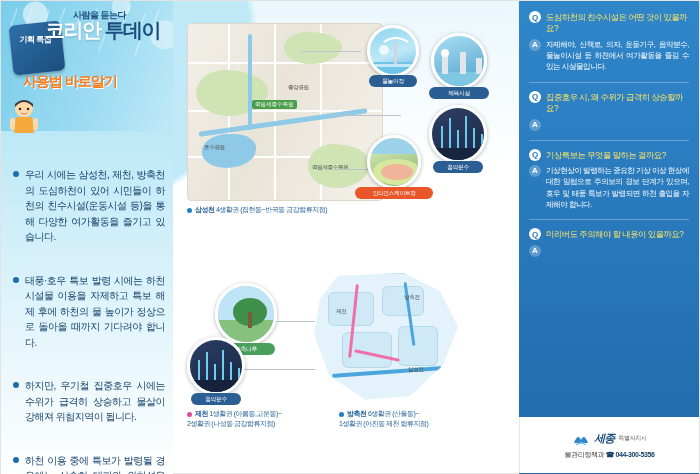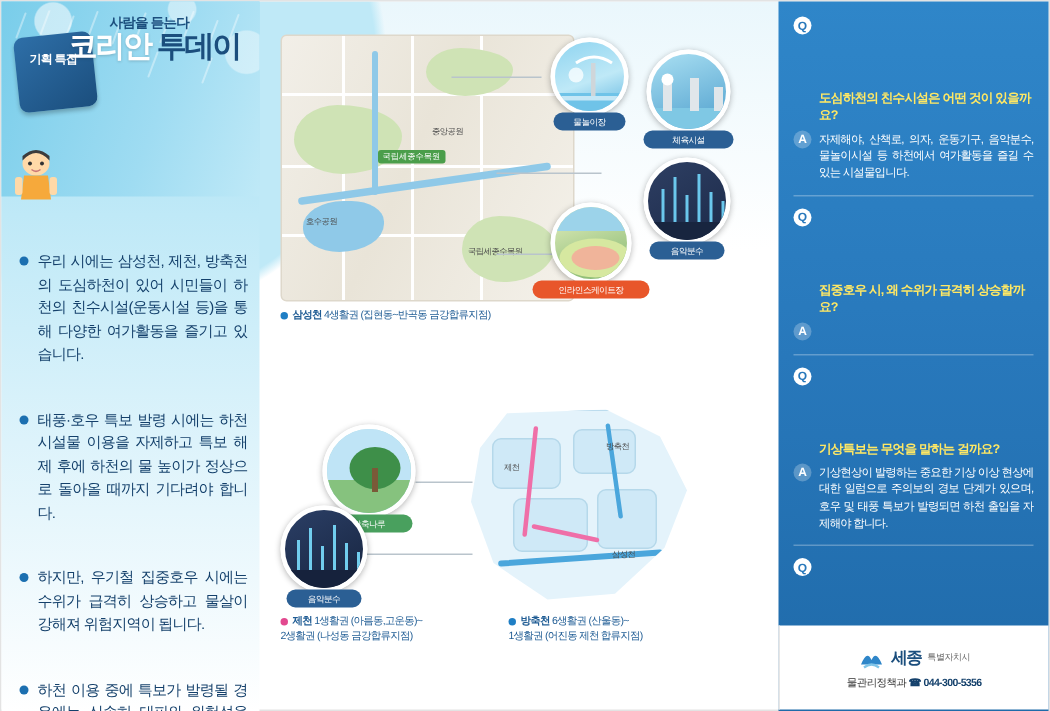--- a/index.html
+++ b/index.html
@@ -172,43 +172,43 @@
     flex:0 0 auto; width:12px; height:12px; border-radius:50%;
     background:#ffffff; color:#2878bb; font-size:8px; font-weight:bold;
     display:flex; align-items:center; justify-content:center;
   }
   .amark{
     flex:0 0 auto; width:12px; height:12px; border-radius:50%;
     background:rgba(255,255,255,.25); color:#ffffff; font-size:8px; font-weight:bold;
     display:flex; align-items:center; justify-content:center;
   }
   .q-text{
-    font-size:8.4px; font-weight:bold; color:#ffe864; letter-spacing:-0.5px;
-    line-height:1.35; padding-top:1px;margin-top:48px;
+    font-size:8.4px; font-weight:normal; color:#ffe864; letter-spacing:-0.5px;
+    line-height:1.35; padding-top:1px;
   }
   .faq-a{ display:flex; align-items:flex-start; gap:5px; }
   .a-text{
     font-size:7.6px; color:#ffffff; line-height:1.5; letter-spacing:-0.5px;
     text-align:justify;
   }
   .faq-div{ height:1px; background:rgba(255,255,255,.28); margin:7px 0 8px 0; }
 
   
   .footer{
     position:absolute; right:0; bottom:0; width:180px; height:56px;
     background:#ffffff; border-left:1px solid #e6e6e6;
     display:flex; flex-direction:column; align-items:center; justify-content:center;
   }
   .sejong-logo{
     display:flex; align-items:center; gap:4px; margin-bottom:3px;
   }
   .sejong-mark{
     width:18px; height:16px;
   }
-  .sejong-name{ font-size:11px; font-weight:bold; color:#1b4e7d; letter-spacing:-1px; }
+  .sejong-name{ font-size:11px; font-weight:bold; color:#1b4e7d; letter-spacing:-1px;font-style:italic; }
   .sejong-sub2{ font-size:6px; color:#666; letter-spacing:-0.3px; }
   .footer-line{ font-size:7px; color:#333; letter-spacing:-0.4px; }
   .footer-line b{ color:#14406b; }
 </style>
 </head>
 <body>
 
 <div class="page">
 
   <div class="left-col">
@@ -236,20 +236,21 @@
     <div class="logo-badge">
       <span>기획
 특집</span>
     </div>
 
     <div class="brand-top">사람을 듣는다</div>
     <div class="brand-main">
       <span class="white">코리안</span><span> 투데이</span>
     </div>
 
+    <div class="title-2">사용법 바로알기</div>
 
     <svg class="mascot" viewBox="0 0 34 40">
       <ellipse cx="17" cy="12" rx="9" ry="8" fill="#ffd9a8"></ellipse>
       <path d="M8 10 Q17 0 26 10 L26 7 Q17 -1 8 7 Z" fill="#3c3c3c"></path>
       <circle cx="13" cy="12" r="1.3" fill="#333"></circle>
         <circle cx="21" cy="12" r="1.3" fill="#333"></circle>
       <path d="M14 16 Q17 18.5 20 16" stroke="#c77" stroke-width="1" fill="none"></path>
       <path d="M9 20 L25 20 L27 36 L7 36 Z" fill="#f6a93b"></path>
       <rect x="3" y="21" width="5" height="12" rx="2" fill="#ffd9a8"></rect>
       <rect x="26" y="21" width="5" height="12" rx="2" fill="#ffd9a8"></rect>

